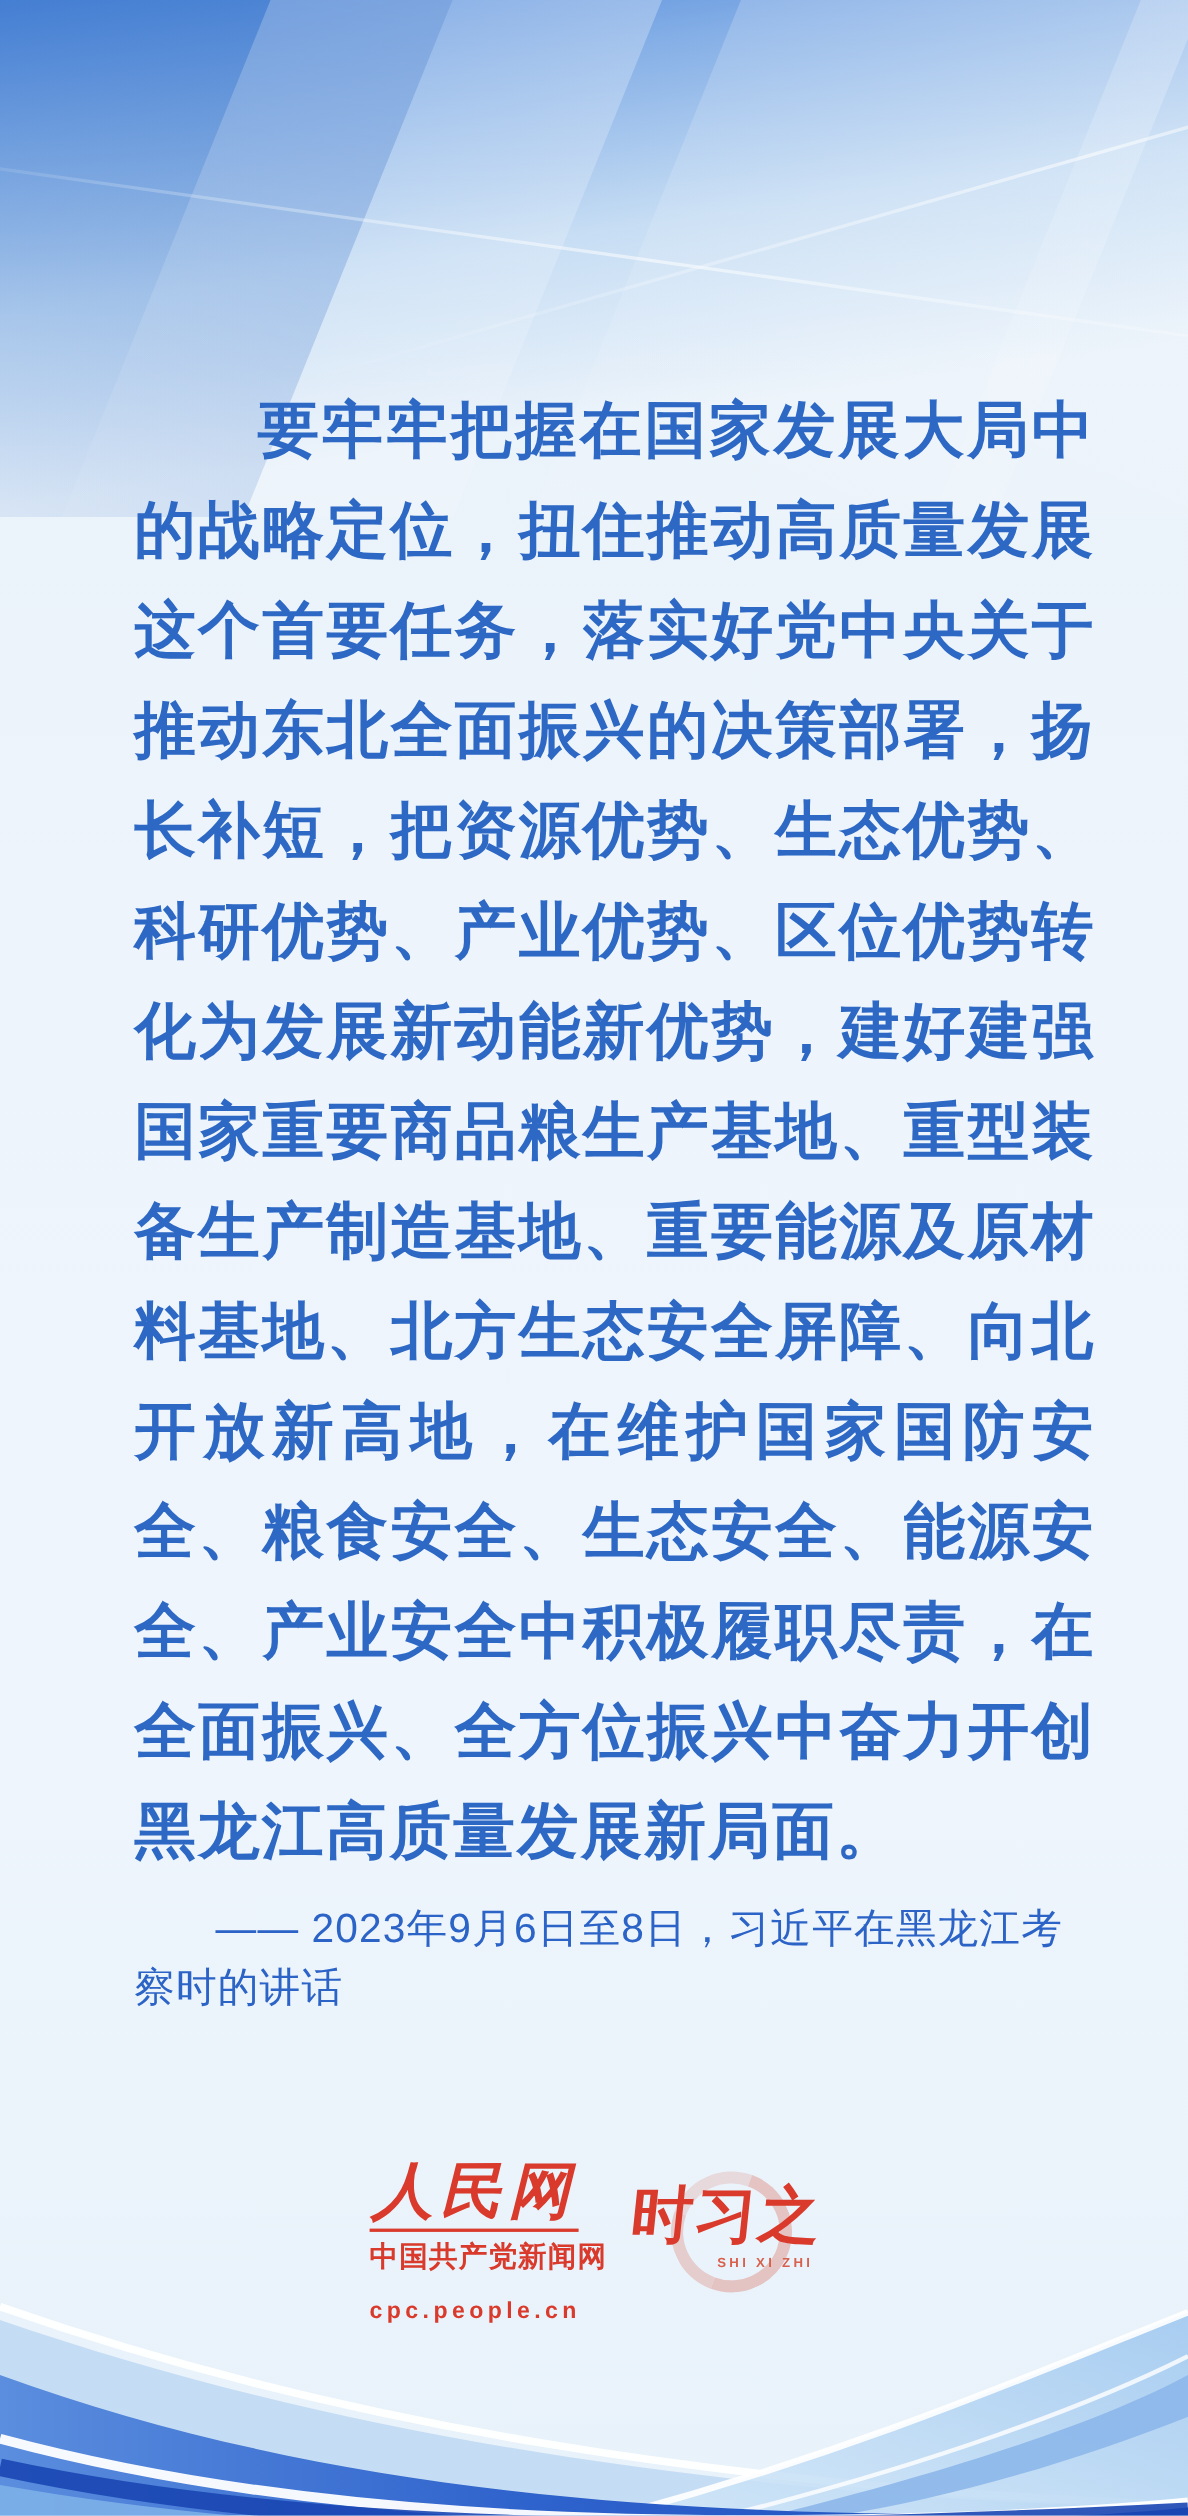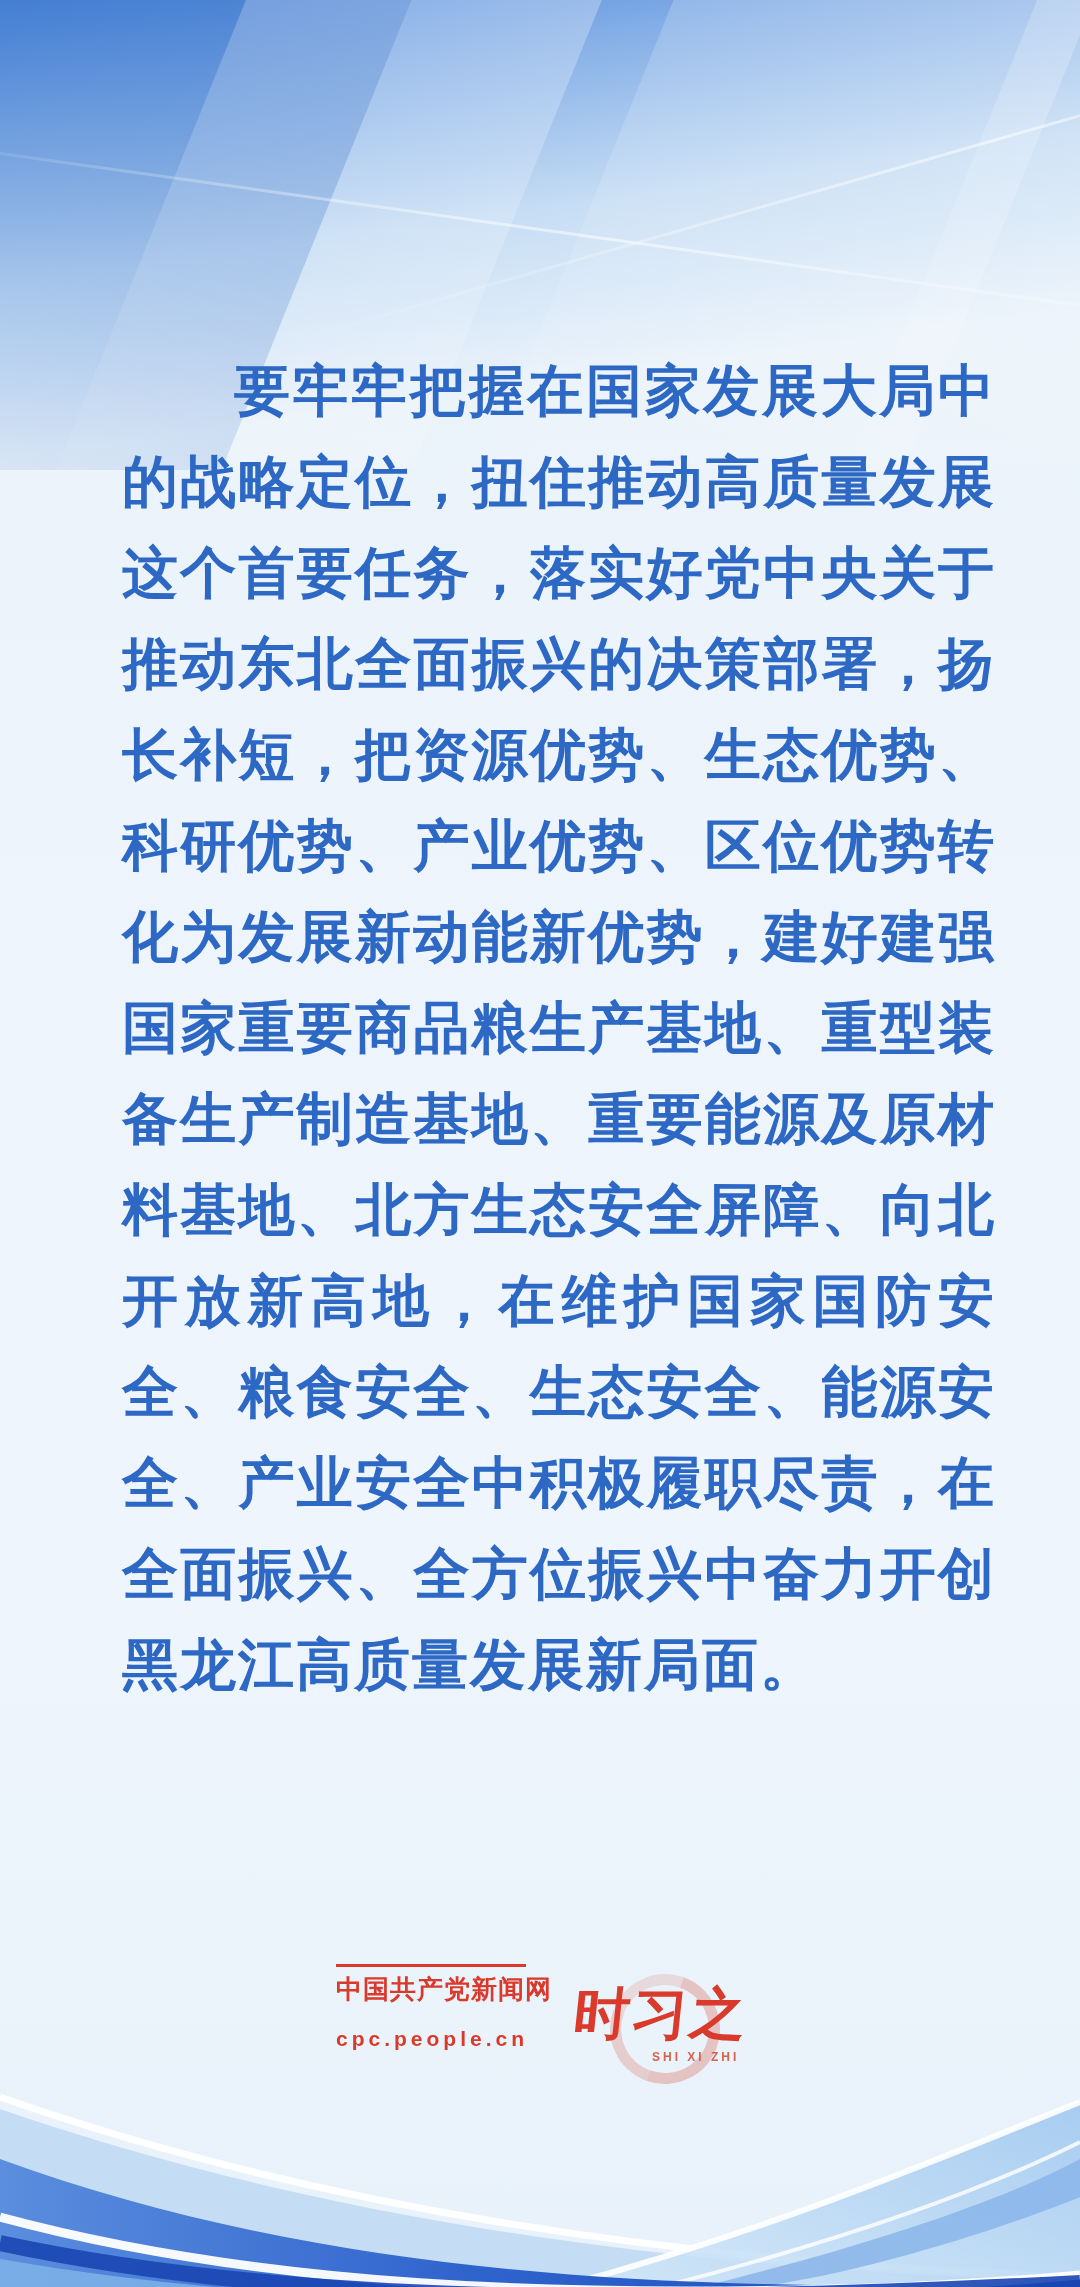--- a/index.html
+++ b/index.html
@@ -96,24 +96,26 @@
     <div class="wedge"></div>
     <div class="band b1"></div>
     <div class="band b2"></div>
     <div class="band b3"></div>
     <div class="hairline h1"></div>
     <div class="hairline h2"></div>
   </div>
 
   <div class="quote">要牢牢把握在国家发展大局中的战略定位，扭住推动高质量发展这个首要任务，落实好党中央关于推动东北全面振兴的决策部署，扬长补短，把资源优势、生态优势、科研优势、产业优势、区位优势转化为发展新动能新优势，建好建强国家重要商品粮生产基地、重型装备生产制造基地、重要能源及原材料基地、北方生态安全屏障、向北开放新高地，在维护国家国防安全、粮食安全、生态安全、能源安全、产业安全中积极履职尽责，在全面振兴、全方位振兴中奋力开创黑龙江高质量发展新局面。</div>
 
+  <div class="attribution">—— 2023年9月6日至8日，习近平在黑龙江考察时的讲话</div>
 
   <div class="footer-logos">
 
     <div class="pd-logo">
+      <div class="pd-brand">人民网</div>
       <hr class="pd-divider">
       <div class="pd-subtitle">中国共产党新闻网</div>
       <div class="pd-domain">cpc.people.cn</div>
     </div>
 
     <div class="sxz-logo">
       <div class="sxz-ring"></div>
       <div class="sxz-brand">时习之</div>
       <div class="sxz-roman">SHI XI ZHI</div>
     </div>

